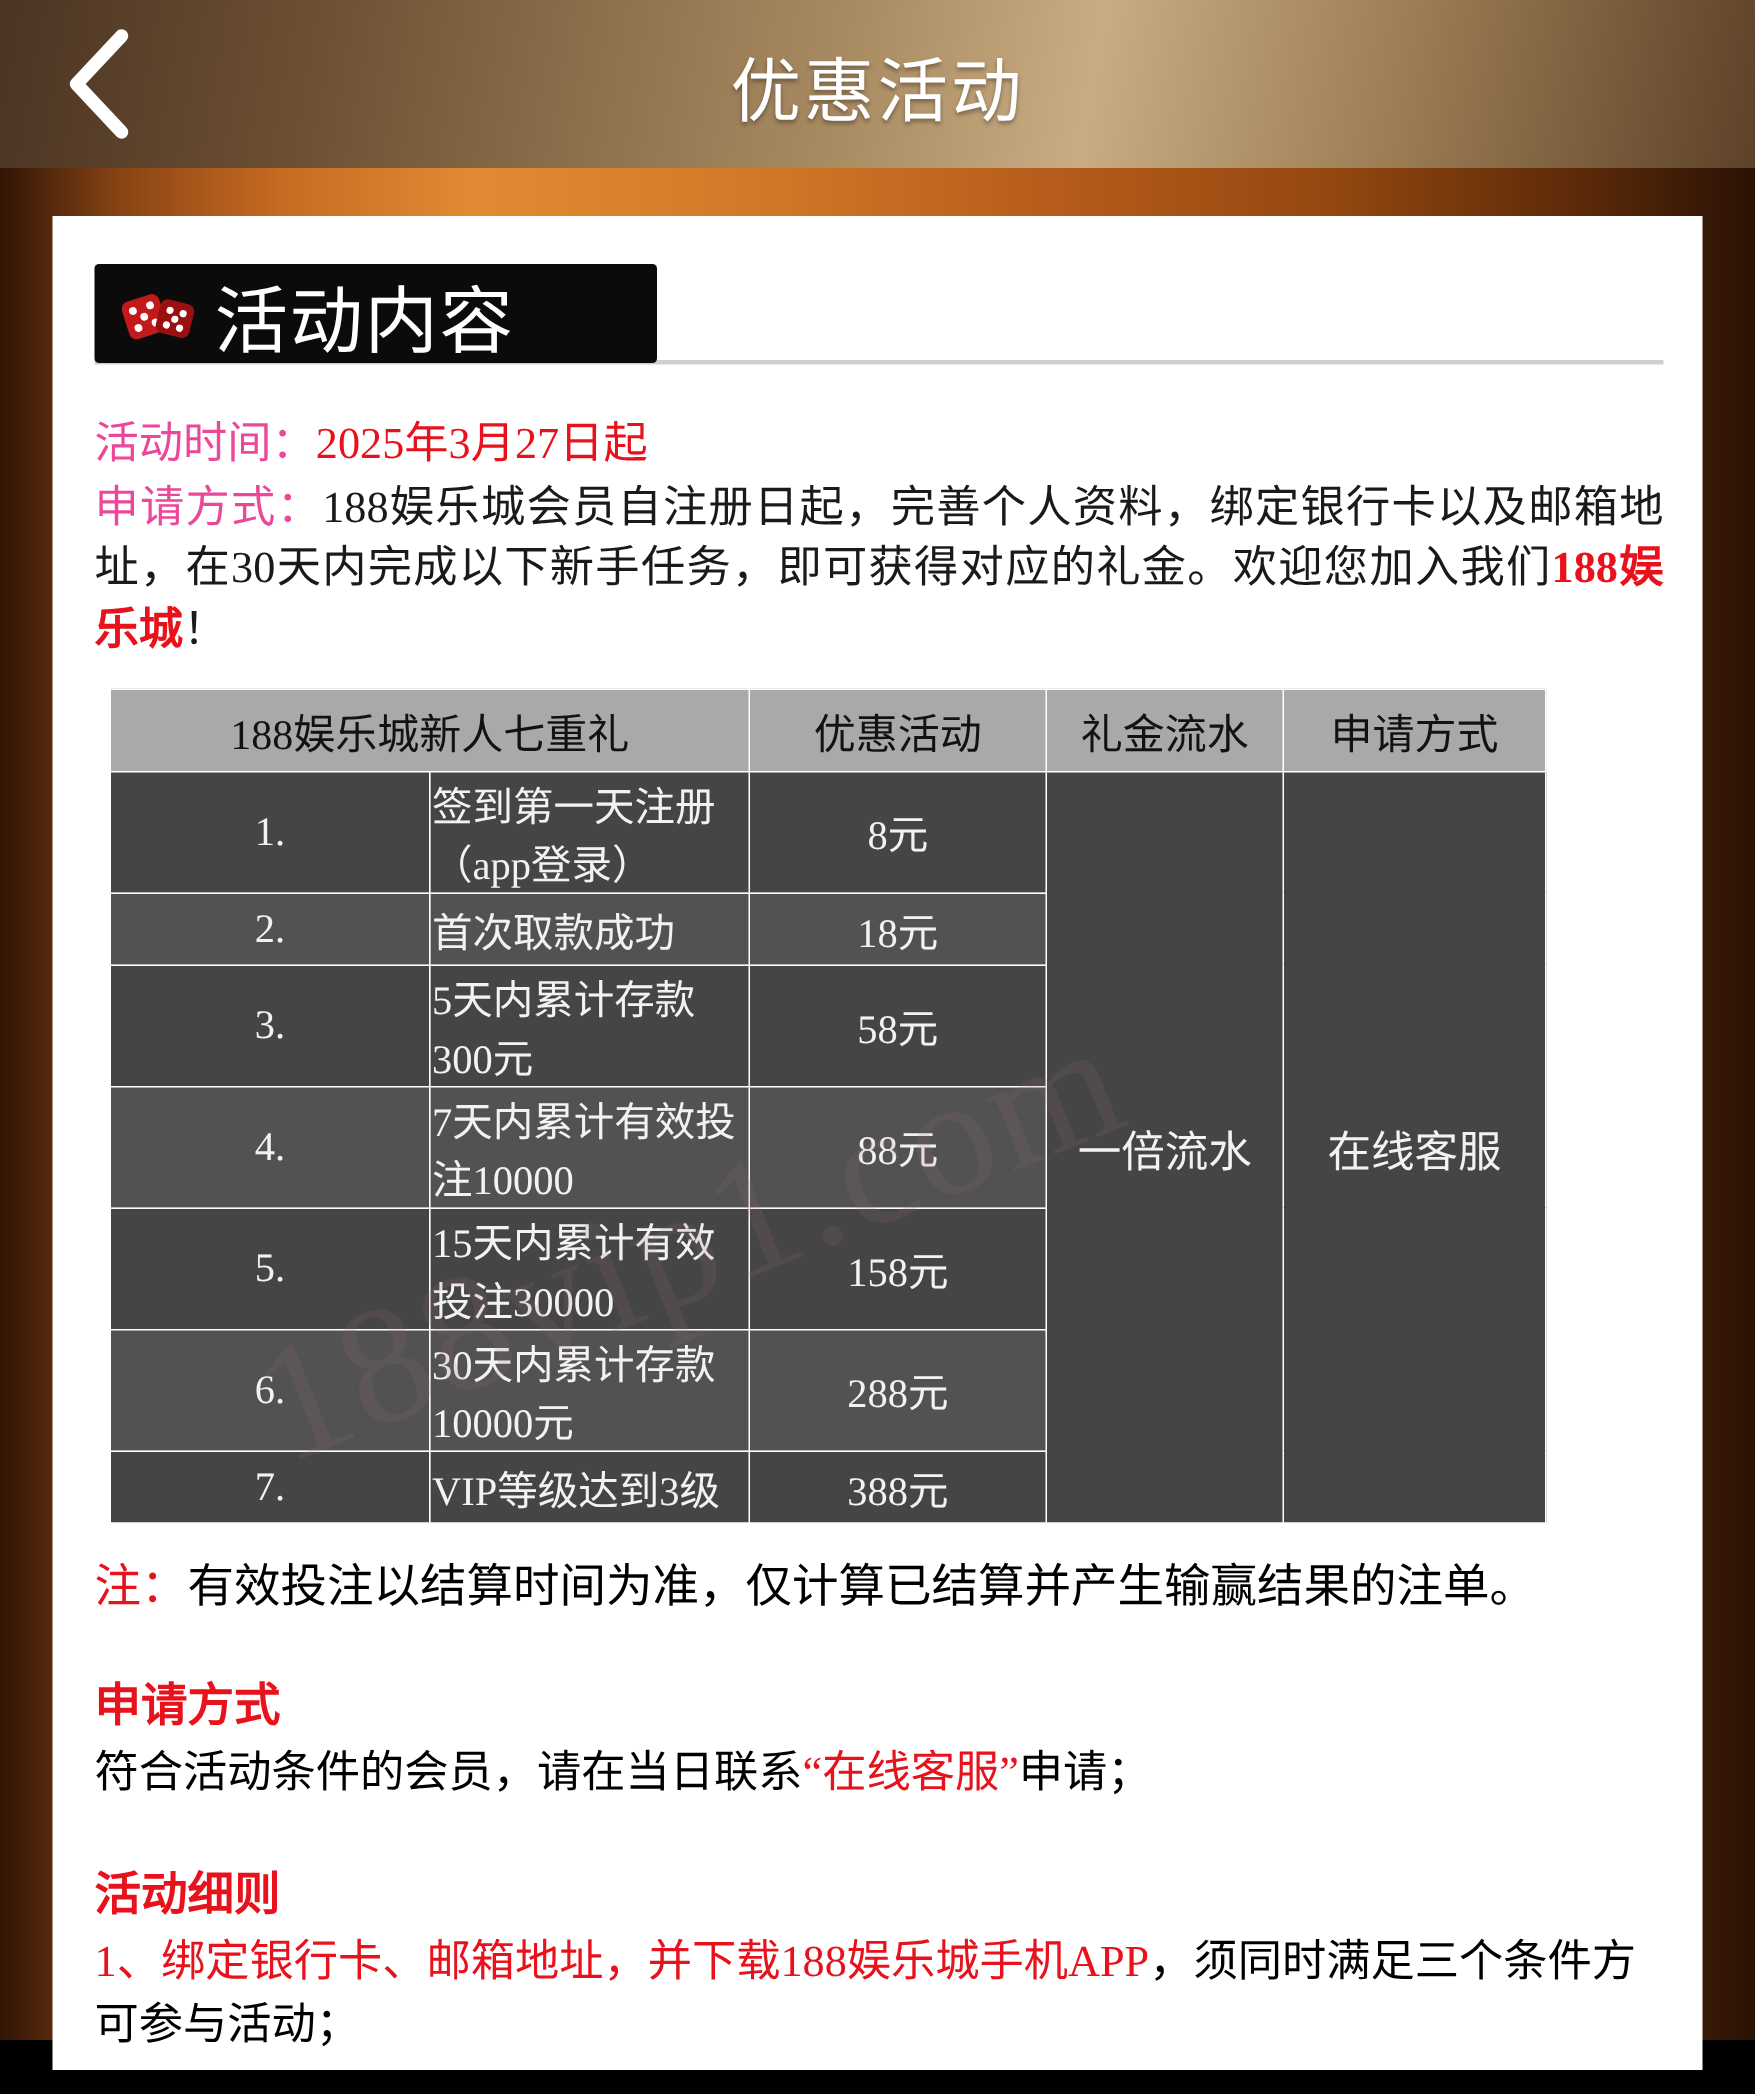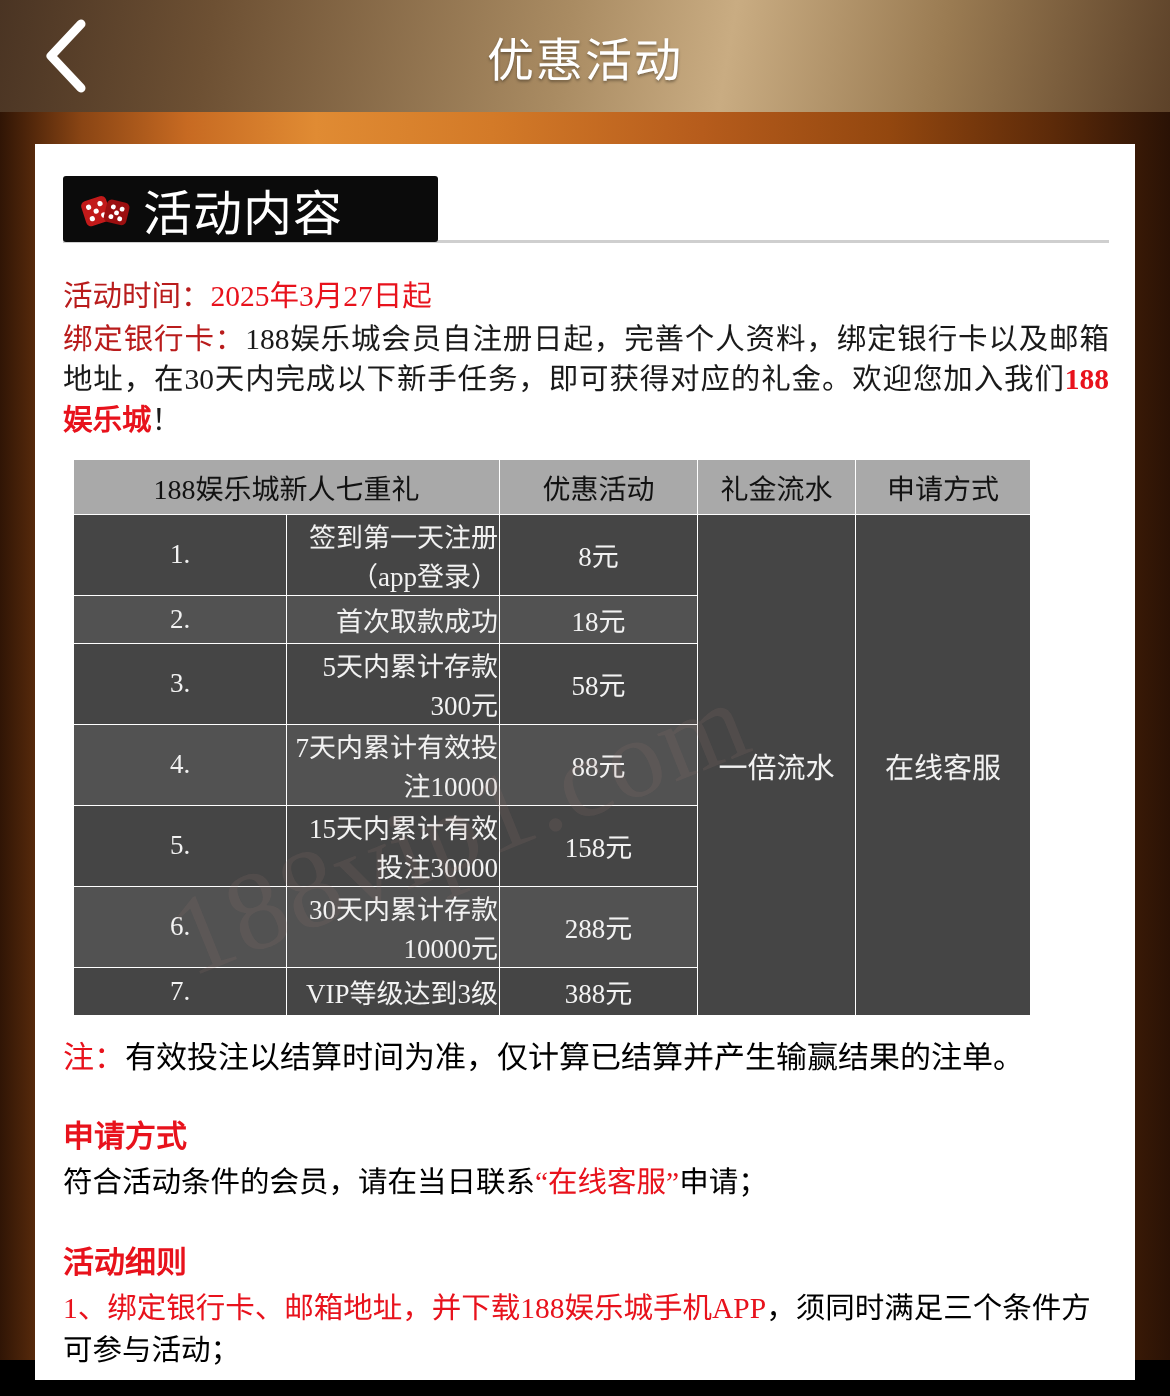--- a/index.html
+++ b/index.html
@@ -100,21 +100,21 @@
     letter-spacing: 1px;
   }
 
   
   .body-wrap {
     padding: 34px 26px 0 28px;
     font-size: 29.5px;
     line-height: 1.38;
     color: #1a1a1a;
   }
-  .lbl { color: #b91c1c; }
+  .lbl { color: #ec4899; }
   .red { color: #e8121c; }
   .red-b { color: #e8121c; font-weight: bold; }
   .para { margin: 0 0 2px 0; text-align: justify; }
 
   
   .gift-table {
     margin: 18px 0 0 38px;
     border-collapse: collapse;
     width: 945px;
     color: #f2f2f2;
@@ -135,21 +135,21 @@
     text-align: center;
     background: #4d4d4d;
   }
   .gift-table tr:nth-child(odd) td { background: #454545; }
   .gift-table tr:nth-child(even) td { background: #525252; }
   .gift-table td.idx {
     width: 70px;
     text-align: center;
   }
   .gift-table td.task {
-    text-align: right;
+    text-align: left;
   }
   .gift-table td.amount { width: 195px; }
   .gift-table td.merge {
     background: #4b4b4b;
     font-size: 29px;
   }
   .col-w1 { width: 423px; }
   .col-w2 { width: 195px; }
   .col-w3 { width: 155px; }
   .col-w4 { width: 172px; }
@@ -233,21 +233,21 @@
         </svg>
       </span>
       <span class="title-text">活动内容</span>
     </div>
 
     <div class="body-wrap">
       <p class="para">
         <span class="lbl">活动时间：</span><span class="red">2025年3月27日起</span>
       </p>
       <p class="para">
-        <span class="lbl">绑定银行卡：</span><span>188娱乐城会员自注册日起，完善个人资料，绑定银行卡以及邮箱地址，在30天内完成以下新手任务，即可获得对应的礼金。欢迎您加入我</span><span>们</span><span class="red-b">188娱乐城</span><span>！</span>
+        <span class="lbl">申请方式：</span><span>188娱乐城会员自注册日起，完善个人资料，绑定银行卡以及邮箱地址，在30天内完成以下新手任务，即可获得对应的礼金。欢迎您加入我</span><span>们</span><span class="red-b">188娱乐城</span><span>！</span>
       </p>
     </div>
 
     <table class="gift-table">
       <thead>
         <tr>
           <th colspan="2" class="col-w1">188娱乐城新人七重礼</th>
           <th class="col-w2">优惠活动</th>
           <th class="col-w3">礼金流水</th>
           <th class="col-w4">申请方式</th>

